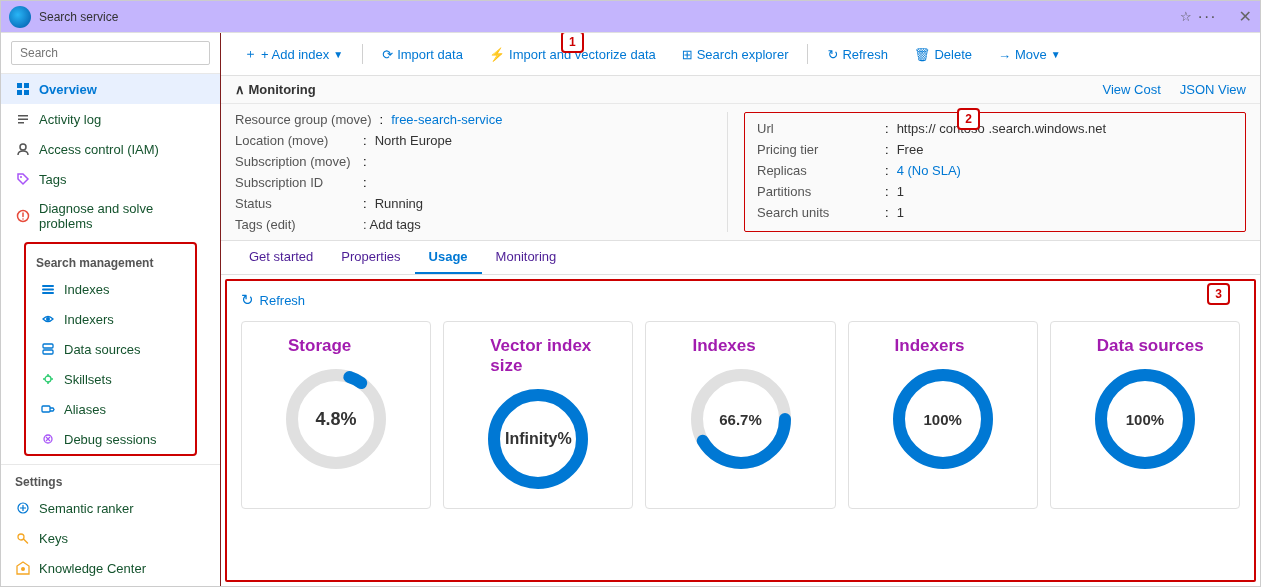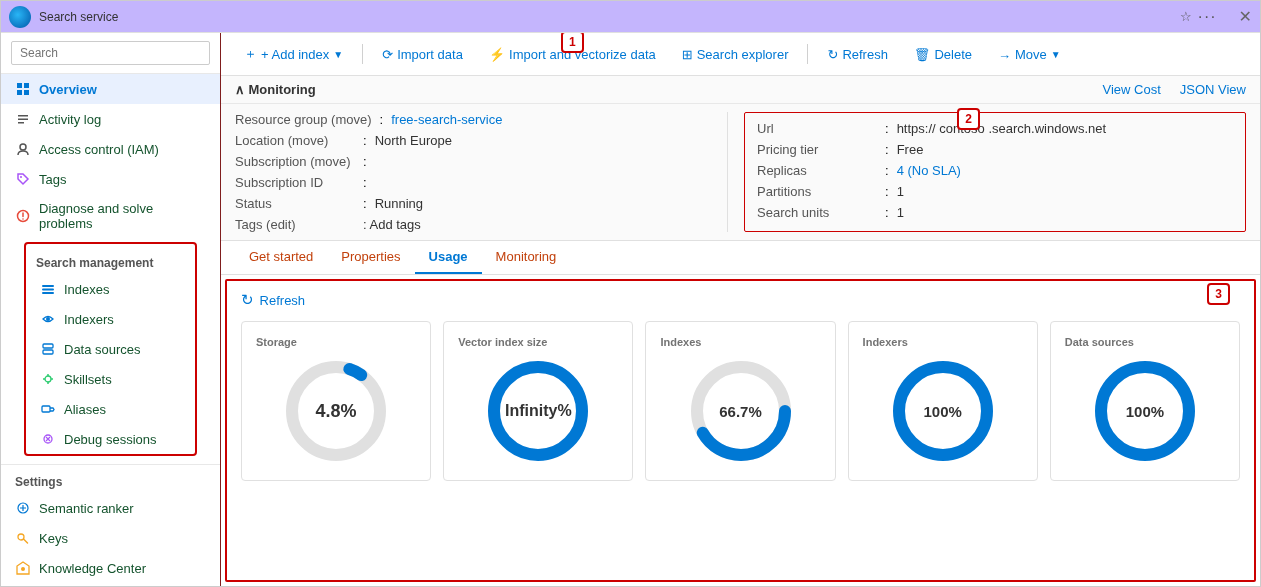--- a/index.html
+++ b/index.html
@@ -31,28 +31,28 @@
     .essentials-body { display: flex; padding: 8px 14px; background: #fafafa; border-bottom: 1px solid #e0e0e0; gap: 0; }
     .essentials-col { flex: 1; display: flex; flex-direction: column; gap: 6px; }
     .essentials-row { display: flex; font-size: 12px; gap: 8px; align-items: flex-start; }
     .essentials-row .label { color: #555; min-width: 120px; }
     .essentials-row .value { color: #333; }
     .essentials-row .link { color: #0078d4; cursor: pointer; text-decoration: none; }
     .essentials-divider { width: 1px; background: #e0e0e0; margin: 0 16px; }
     .essentials-right { flex: 1; border: 1px solid #c00; border-radius: 2px; padding: 8px 12px; display: flex; flex-direction: column; gap: 6px; }
     
     .tabs { display: flex; padding: 0 14px; border-bottom: 1px solid #e0e0e0; background: #fff; }
-    .tab { padding: 8px 14px; cursor: pointer; font-size: 13px; color: #c2410c; border-bottom: 2px solid transparent; }
+    .tab { padding: 8px 14px; cursor: pointer; font-size: 13px; color: #4c1d95; border-bottom: 2px solid transparent; }
     .tab.active { color: #0078d4; border-bottom: 2px solid #0078d4; font-weight: 600; }
     
     .usage-panel { flex: 1; overflow-y: auto; padding: 10px 14px; background: #fff; border: 2px solid #c00; margin: 4px; border-radius: 2px; }
     .usage-refresh { display: flex; align-items: center; gap: 6px; color: #0078d4; cursor: pointer; font-size: 13px; margin-bottom: 12px; }
     .usage-cards { display: flex; gap: 12px; }
     .usage-card { flex: 1; padding: 14px; background: #fff; border: 1px solid #e0e0e0; border-radius: 4px; display: flex; flex-direction: column; align-items: center; gap: 8px; }
-    .card-title { font-weight: 600; font-size: 11px; color: #737373; align-self: flex-start; }
+    .card-title { font-weight: 600; font-size: 17px; color: #a21caf; align-self: flex-start; margin-left: 32px; }
     .donut-wrap { position: relative; width: 110px; height: 110px; }
     .donut-label { position: absolute; top: 50%; left: 50%; transform: translate(-50%, -50%); font-size: 14px; font-weight: 700; color: #333; text-align: center; }
     .search-mgmt-box { border: 2px solid #c00; border-radius: 4px; margin: 4px 23px; }
   </style>
 </head>
 <body>
 
 <div class="window">
 
   <div class="title-bar">

